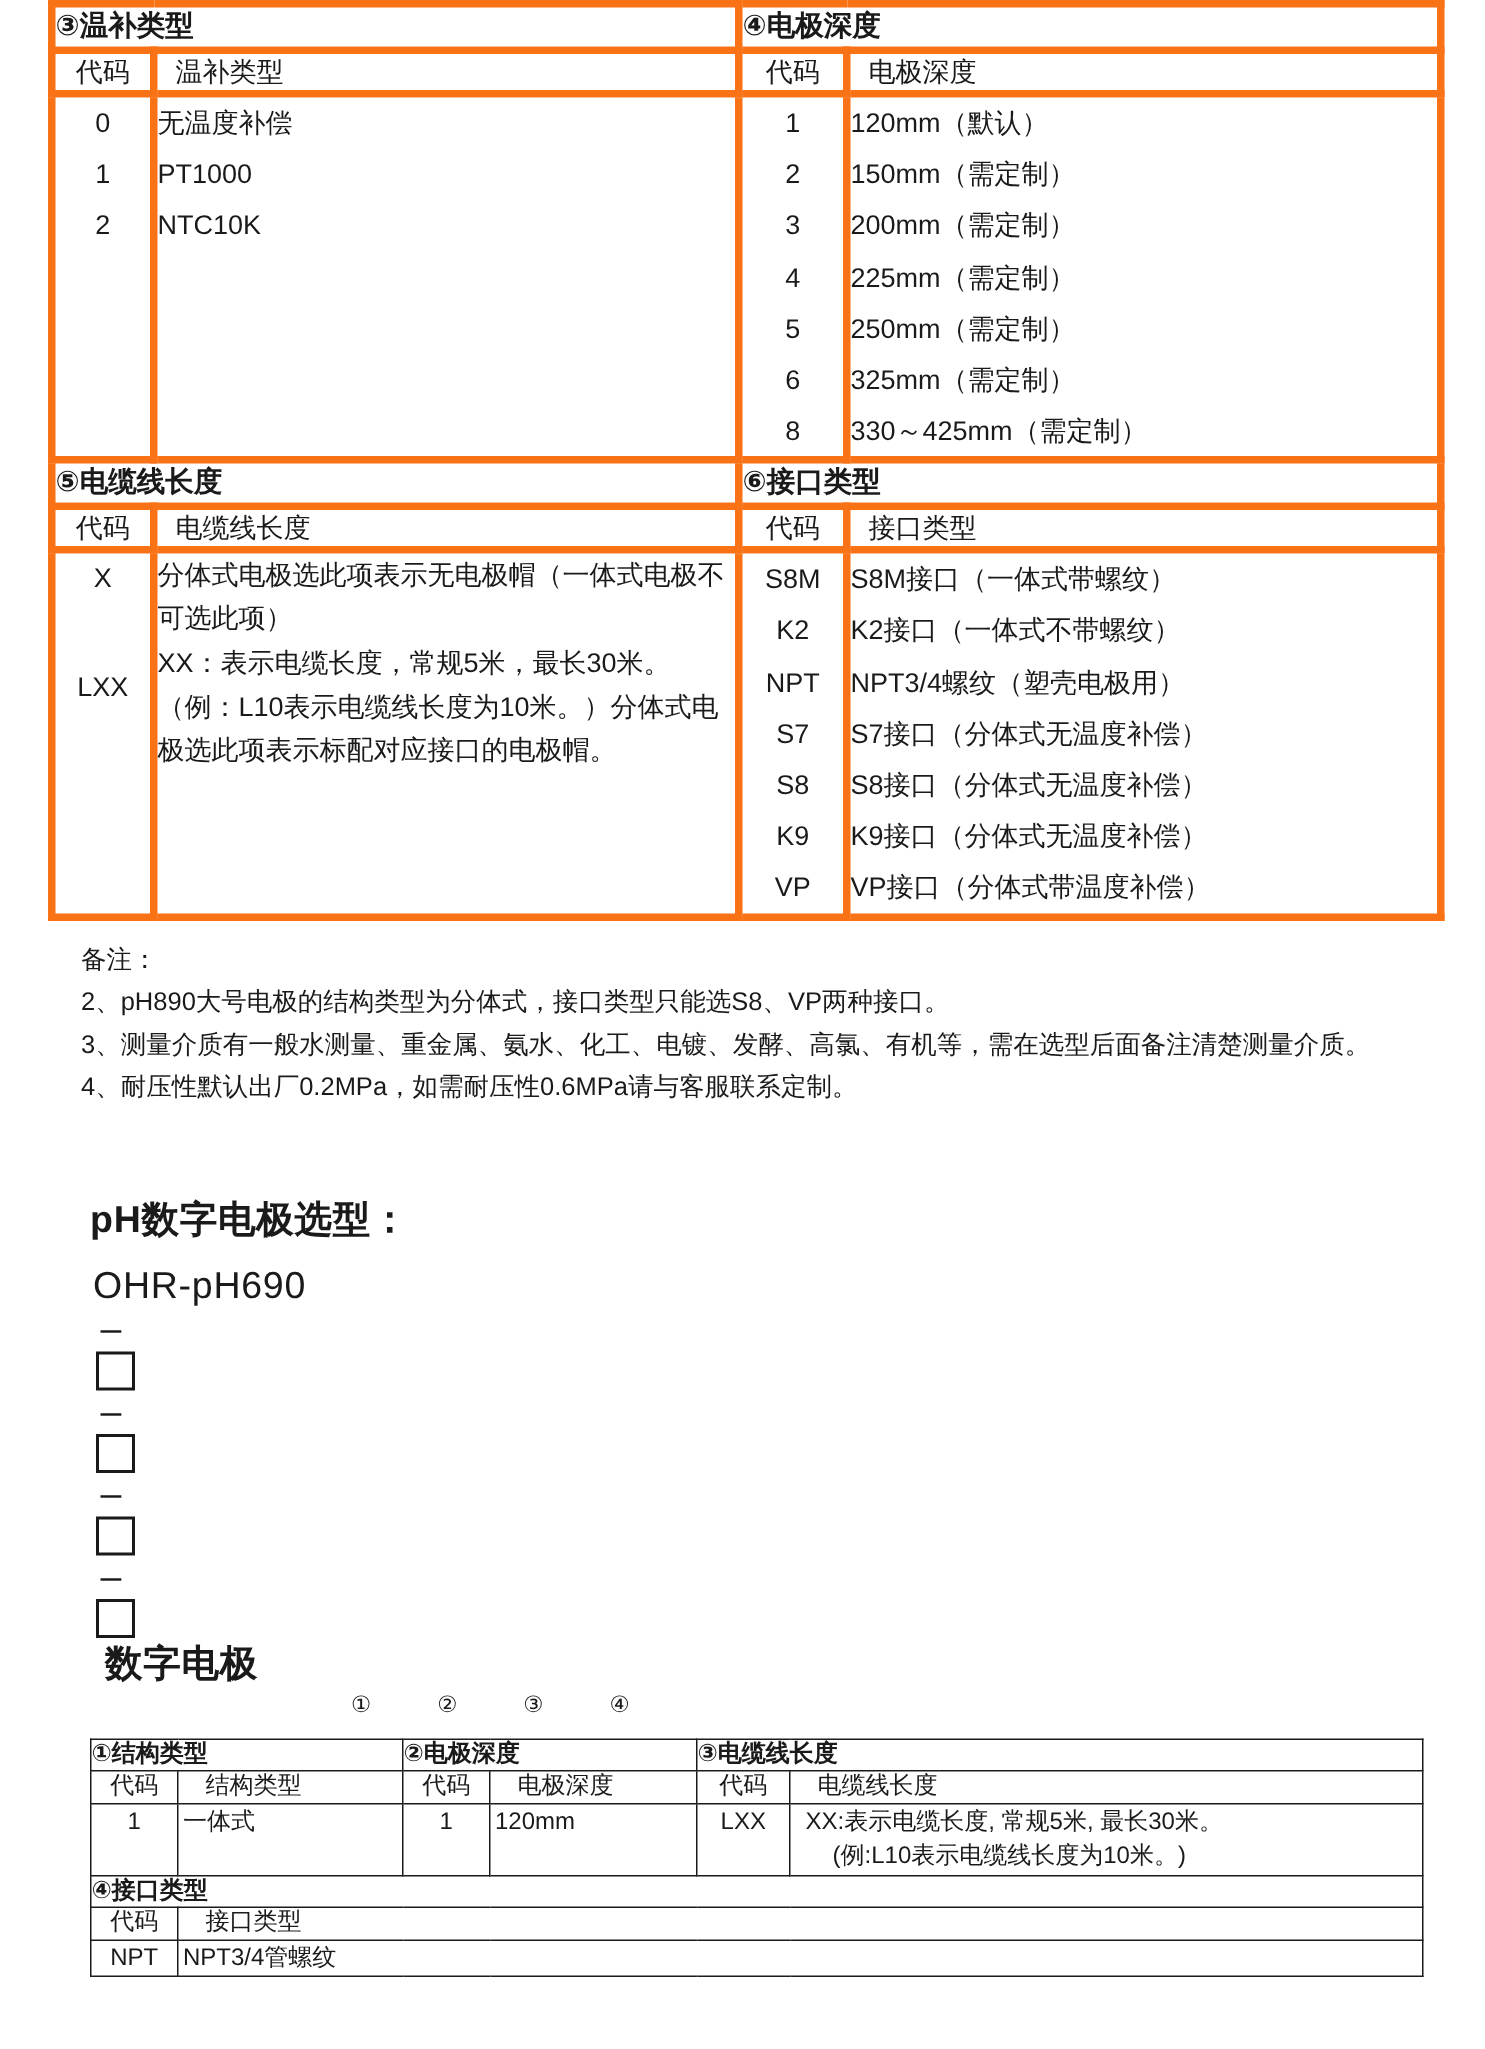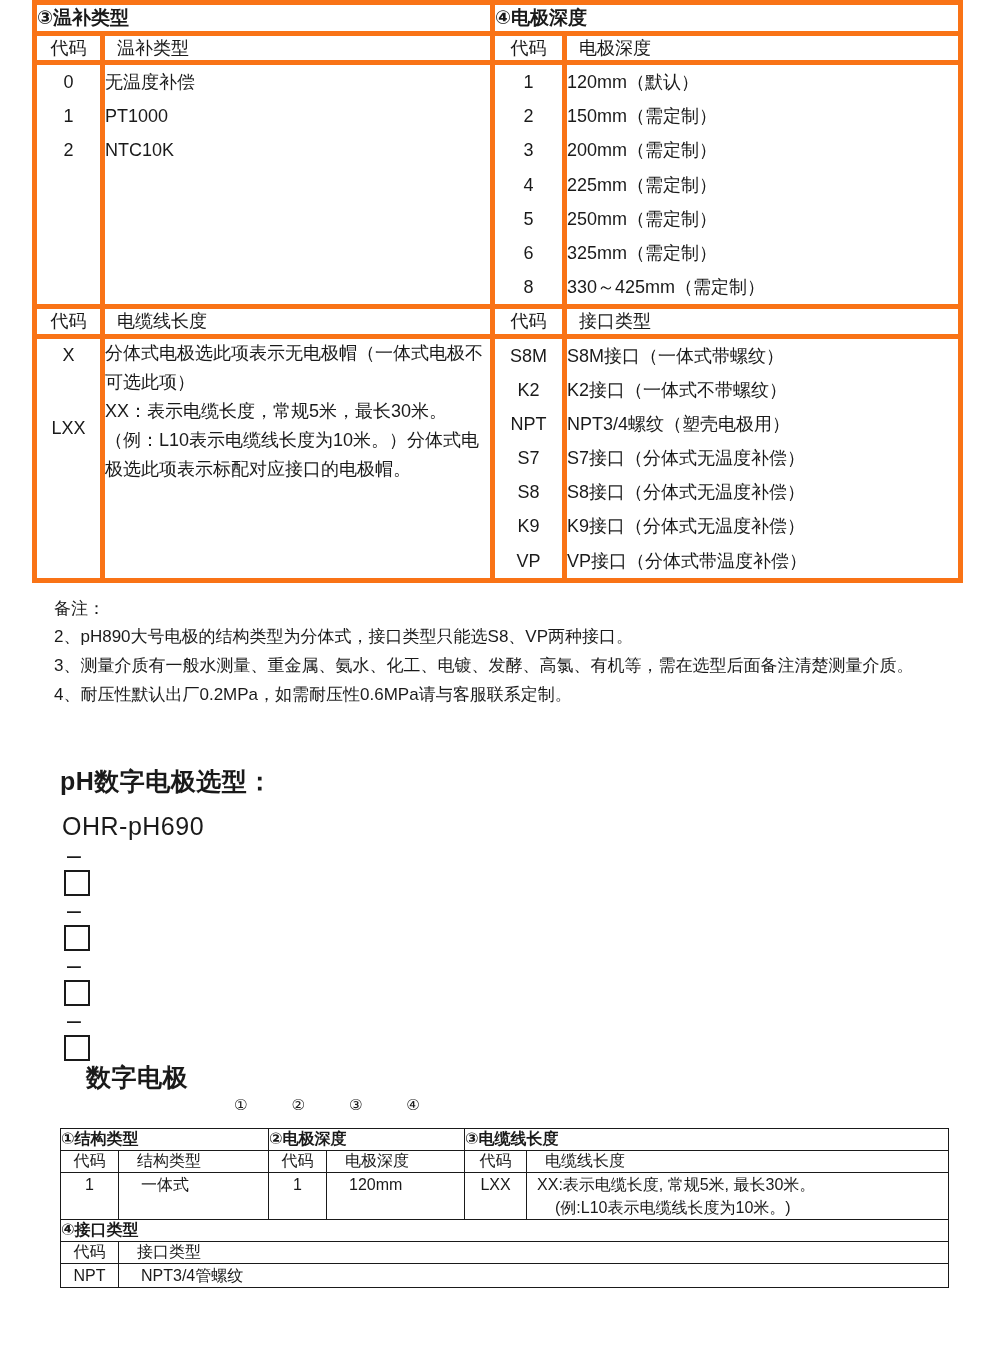--- a/index.html
+++ b/index.html
@@ -111,21 +111,21 @@
   .box {
     display: inline-block;
     width: 26px;
     height: 26px;
     border: 2px solid #1a1a1a;
     box-sizing: border-box;
     margin: 0 2px;
   }
   .model-tail {
     font-weight: bold;
-    margin-left: 24px;
+    margin-left: 8px;
   }
   .circle-row {
     margin: 2px 0 0 30px;
     display: flex;
     align-items: center;
     font-size: 15px;
   }
   .circle-row .sp { display: inline-block; }
 
   
@@ -152,21 +152,21 @@
     text-align: center;
     line-height: 1.3;
   }
   .s2-colhead.left { text-align: left; padding-left: 18px; }
   .s2-cell {
     font-size: 16px;
     padding: 4px 6px;
     text-align: center;
     line-height: 1.45;
   }
-  .s2-cell.left { text-align: left; padding-left: 22px; }
+  .s2-cell.left { text-align: left; padding-left: 3px; }
   .s2-cell.wrap { white-space: normal; text-align: left; padding-left: 10px; }
 </style>
 </head>
 <body>
 
 <div class="page">
 
   <table class="spec" id="top-table">
     <colgroup>
       <col class="c1">
@@ -212,20 +212,24 @@
           <div>120mm（默认）</div>
           <div>150mm（需定制）</div>
           <div>200mm（需定制）</div>
           <div>225mm（需定制）</div>
           <div>250mm（需定制）</div>
           <div>325mm（需定制）</div>
           <div>330～425mm（需定制）</div>
         </td>
       </tr>
 
+      <tr>
+        <td colspan="2" class="sec-head">⑤电缆线长度</td>
+        <td colspan="2" class="sec-head">⑥接口类型</td>
+      </tr>
       <tr>
         <td class="col-head">代码</td>
         <td class="col-head left">电缆线长度</td>
         <td class="col-head">代码</td>
         <td class="col-head left">接口类型</td>
       </tr>
       <tr>
         <td class="codecell tight">
           <div style="margin-top:2px">X</div>
           <div style="margin-top:44px">LXX</div>

